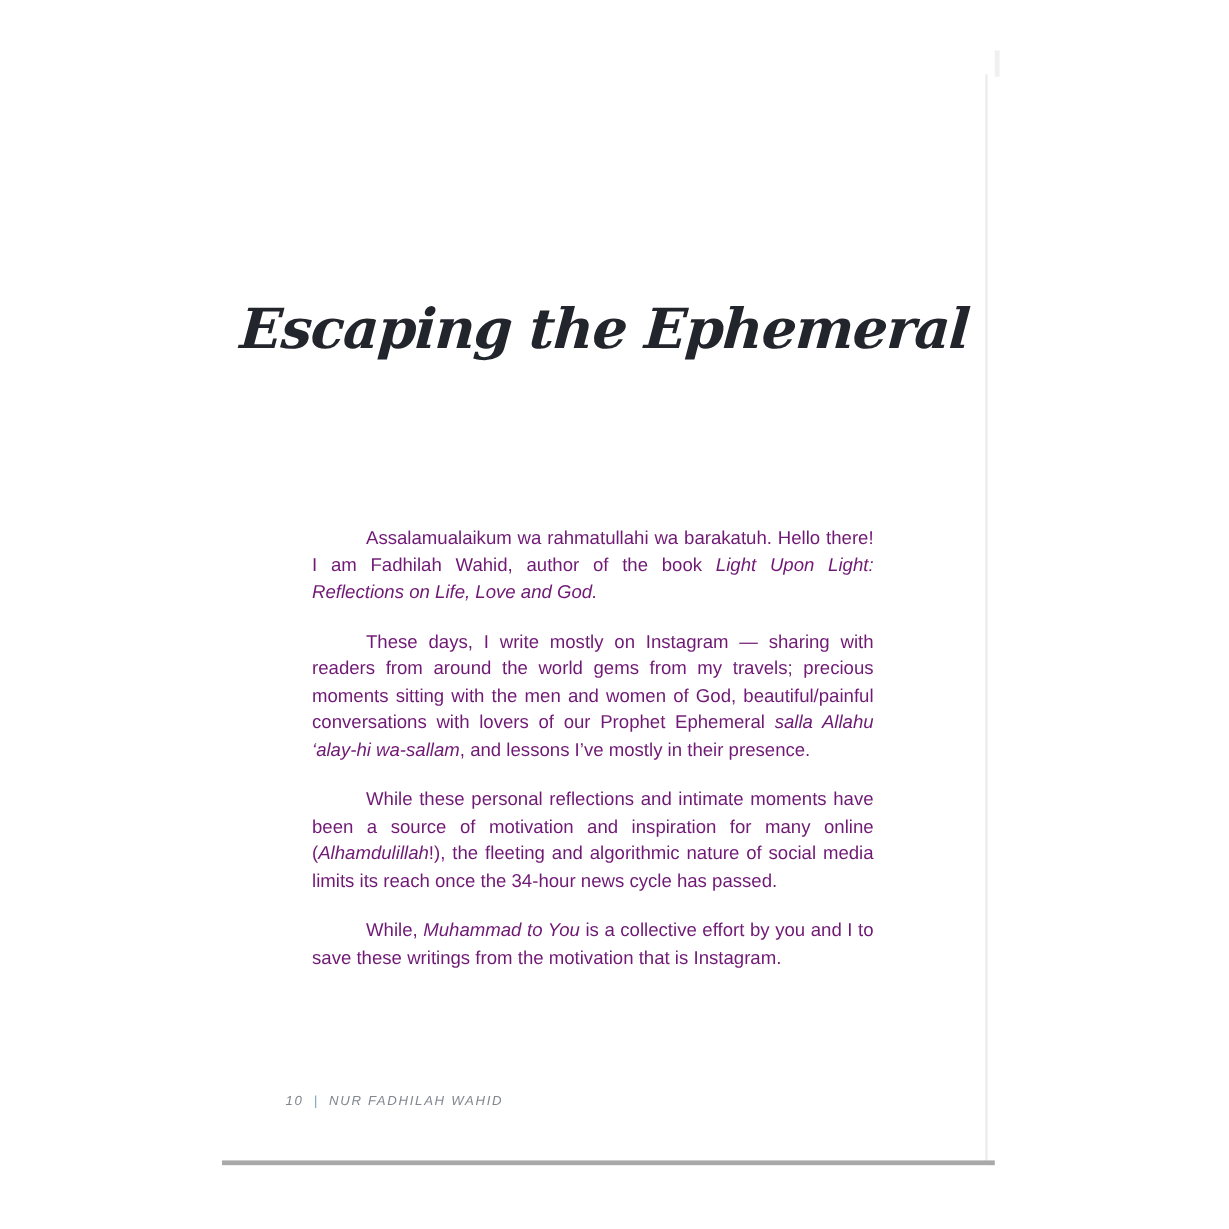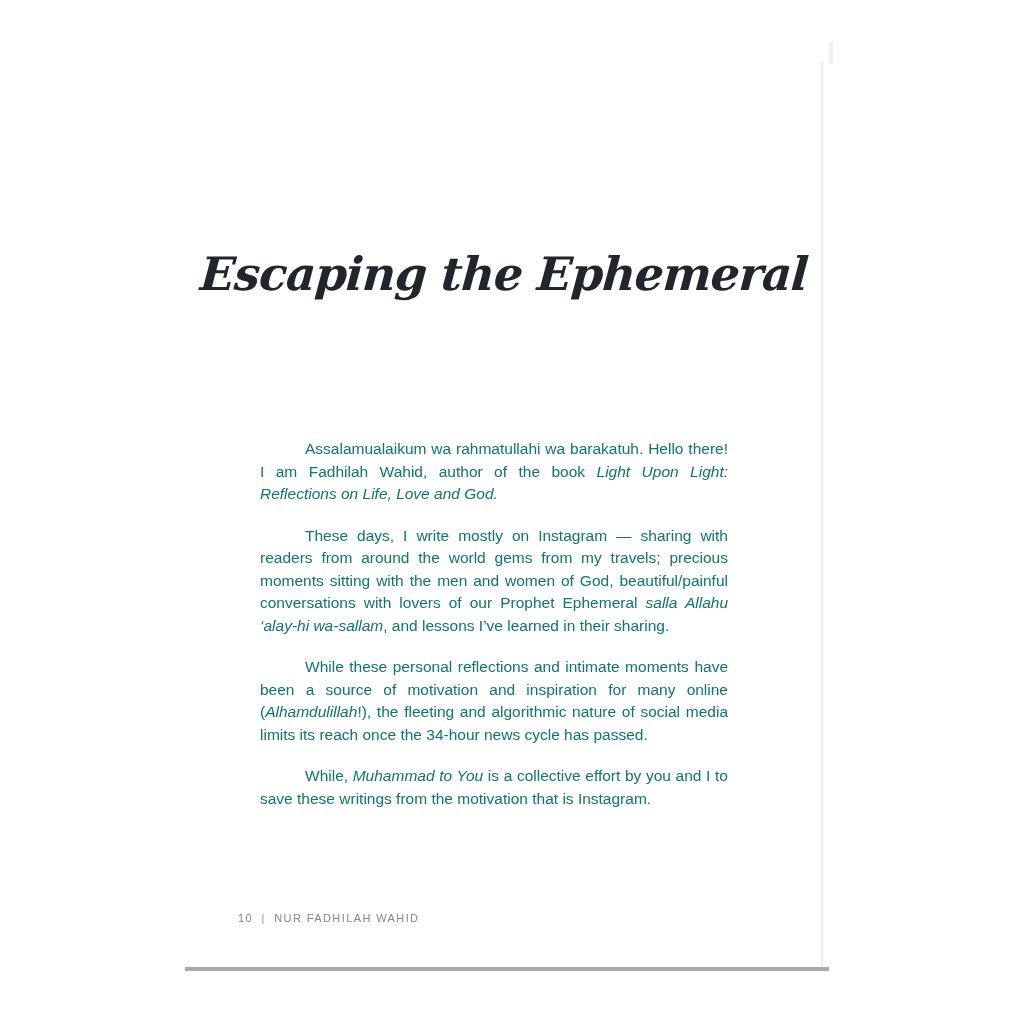--- a/index.html
+++ b/index.html
@@ -59,57 +59,58 @@
     letter-spacing: -1px;
     color: #22252b;
     transform: skewX(-4deg);
     white-space: nowrap;
   }
   .body-text {
     position: absolute;
     left: 75px;   
     top: 396px;   
     width: 468px;
-    color: #0f766e;
+    color: #701a75;
     font-size: 15.5px;
     line-height: 22.5px;
     text-align: justify;
   }
   .body-text p {
     text-indent: 45px;
     margin-bottom: 19px;
   }
   .body-text p:last-child { margin-bottom: 0; }
   .body-text .it { font-style: italic; }
   .page-footer {
     position: absolute;
     left: 53px;   
     top: 870px;   
     font-size: 11px;
     letter-spacing: 1.4px;
     color: #82868f;
     white-space: nowrap;
+    font-style: italic;
   }
   .page-footer .sep {
     padding: 0 4px;
     font-weight: 400;
   }
 </style>
 </head>
 <body>
 
 <div class="canvas">
 
   <div class="book-page">
 
     <h1 class="chapter-title" style="color: rgb(34, 37, 43);">Escaping the Ephemeral</h1>
 
     <div class="body-text">
         <p><span>Assalamualaikum wa rahmatullahi wa barakatuh. Hello there! I am Fadhilah Wahid, author of the book </span><span class="it">Light Upon Light: Reflections on Life, Love and God.</span></p>
-        <p><span>These days, I write mostly on Instagram — sharing with readers from around the world gems from my travels; precious moments sitting with the men and women of God, beautiful/painful conversations with lovers of our Prophet Ephemeral </span><span class="it">salla Allahu ‘alay-hi wa-sallam</span><span>, and lessons I’ve learned in their sharing.</span></p>
+        <p><span>These days, I write mostly on Instagram — sharing with readers from around the world gems from my travels; precious moments sitting with the men and women of God, beautiful/painful conversations with lovers of our Prophet Ephemeral </span><span class="it">salla Allahu ‘alay-hi wa-sallam</span><span>, and lessons I’ve mostly in their presence.</span></p>
         <p><span>While these personal reflections and intimate moments have been a source of motivation and inspiration for many online (</span><span class="it">Alhamdulillah</span><span>!), the fleeting and algorithmic nature of social media limits its reach once the 34-hour news cycle has passed.</span></p>
         <p><span>While, </span><span class="it">Muhammad to You</span><span> is a collective effort by you and I to save these writings from the motivation that is Instagram.</span></p>
       </div>
 
     <div class="page-footer">
       <span>10</span>
       <span class="sep" style="color: rgb(116, 162, 191);">|</span>
       <span>NUR FADHILAH WAHID</span>
     </div>
 

